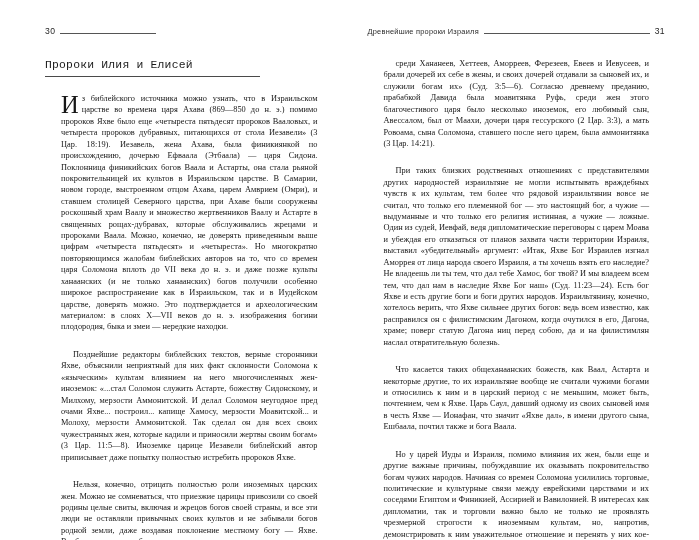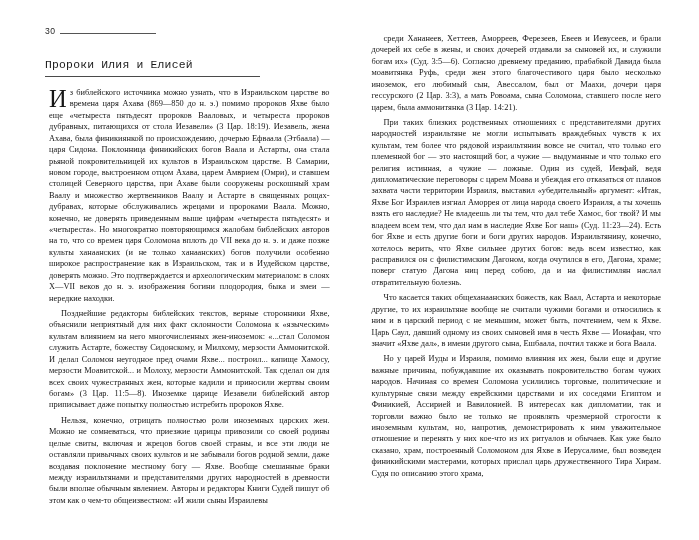--- a/index.html
+++ b/index.html
@@ -84,21 +84,21 @@
   
   .body {
     font-size: 8.35px;
     line-height: 11.42px;
     text-align: justify;
     text-justify: inter-word;
     color: #161616;
     letter-spacing: 0.02px;
   }
   .body p {
-    margin: 4px;
+    margin: 16px;
     text-indent: 12px;
   }
   .body p.dropcap-para {
     text-indent: 0;
   }
   .dropcap {
     float: left;
     font-family: "Liberation Serif", "DejaVu Serif", serif;
     font-size: 24.5px;
     line-height: 20px;
@@ -136,20 +136,25 @@
       <p class="dropcap-para"><span class="dropcap">И</span><span>з библейского источника можно узнать, что в Израильском царстве во времена царя Ахава (869—850 до н. э.) помимо пророков Яхве было еще «четыреста пятьдесят пророков Вааловых, и четыреста пророков дубравных, питающихся от стола Иезавели» (3 Цар. 18:19). Иезавель, жена Ахава, была финикиянкой по происхождению, дочерью Ефваала (Этбаала) — царя Сидона. Поклонница финикийских богов Ваала и Астарты, она стала рьяной покровительницей их культов в Израильском царстве. В Самарии, новом городе, выстроенном отцом Ахава, царем Амврием (Омри), и ставшем столицей Северного царства, при Ахаве были сооружены роскошный храм Ваалу и множество жертвенников Ваалу и Астарте в священных рощах-дубравах, которые обслуживались жрецами и пророками Ваала. Можно, конечно, не доверять приведенным выше цифрам «четыреста пятьдесят» и «четыреста». Но многократно повторяющимся жалобам библейских авторов на то, что со времен царя Соломона вплоть до VII века до н. э. и даже позже культы ханаанских (и не только ханаанских) богов получили особенно широкое распространение как в Израильском, так и в Иудейском царстве, доверять можно. Это подтверждается и археологическим материалом: в слоях X—VII веков до н. э. изображения богини плодородия, быка и змеи — нередкие находки.</span></p>
       <p>Позднейшие редакторы библейских текстов, верные сторонники Яхве, объяснили неприятный для них факт склонности Соломона к «языческим» культам влиянием на него многочисленных жен-иноземок: «...стал Соломон служить Астарте, божеству Сидонскому, и Милхому, мерзости Аммонитской. И делал Соломон неугодное пред очами Яхве... построил... капище Хамосу, мерзости Моавитской... и Молоху, мерзости Аммонитской. Так сделал он для всех своих чужестранных жен, которые кадили и приносили жертвы своим богам» (3 Цар. 11:5—8). Иноземке царице Иезавели библейский автор приписывает даже попытку полностью истребить пророков Яхве.</p>
       <p>Нельзя, конечно, отрицать полностью роли иноземных царских жен. Можно не сомневаться, что приезжие царицы привозили со своей родины целые свиты, включая и жрецов богов своей страны, и все эти люди не оставляли привычных своих культов и не забывали богов родной земли, даже воздавая поклонение местному богу — Яхве. Вообще смешанные браки между израильтянами и представителями других народностей в древности были вполне обычным явлением. Авторы и редакторы Книги Судей пишут об этом как о чем-то общеизвестном: «И жили сыны Израилевы</p>
     </div>
   </div>
 
   <div class="gutter"></div>
 
   <div class="page page-right">
 
+    <div class="runhead runhead-right">
+      <span class="rh-title">Древнейшие пророки Израиля</span>
+      <span class="rule"></span>
+      <span class="folio">31</span>
+    </div>
 
     <div class="body col-right" style="margin-top:7px;">
       <p class="cont">среди Хананеев, Хеттеев, Аморреев, Ферезеев, Евеев и Иевусеев, и брали дочерей их себе в жены, и своих дочерей отдавали за сыновей их, и служили богам их» (Суд. 3:5—6). Согласно древнему преданию, прабабкой Давида была моавитянка Руфь, среди жен этого благочестивого царя было несколько иноземок, его любимый сын, Авессалом, был от Маахи, дочери царя гессурского (2 Цар. 3:3), а мать Ровоама, сына Соломона, ставшего после него царем, была аммонитянка (3 Цар. 14:21).</p>
       <p>При таких близких родственных отношениях с представителями других народностей израильтяне не могли испытывать враждебных чувств к их культам, тем более что рядовой израильтянин вовсе не считал, что только его племенной бог — это настоящий бог, а чужие — выдуманные и что только его религия истинная, а чужие — ложные. Один из судей, Иевфай, ведя дипломатические переговоры с царем Моава и убеждая его отказаться от планов захвата части территории Израиля, выставил «убедительный» аргумент: «Итак, Яхве Бог Израилев изгнал Аморрея от лица народа своего Израиля, а ты хочешь взять его наследие? Не владеешь ли ты тем, что дал тебе Хамос, бог твой? И мы владеем всем тем, что дал нам в наследие Яхве Бог наш» (Суд. 11:23—24). Есть бог Яхве и есть другие боги и боги других народов. Израильтянину, конечно, хотелось верить, что Яхве сильнее других богов: ведь всем известно, как расправился он с филистимским Дагоном, когда очутился в его, Дагона, храме; поверг статую Дагона ниц перед собою, да и на филистимлян наслал отвратительную болезнь.</p>
       <p>Что касается таких общеханаанских божеств, как Ваал, Астарта и некоторые другие, то их израильтяне вообще не считали чужими богами и относились к ним и в царский период с не меньшим, может быть, почтением, чем к Яхве. Царь Саул, давший одному из своих сыновей имя в честь Яхве — Ионафан, что значит «Яхве дал», в имени другого сына, Ешбаала, почтил также и бога Ваала.</p>
       <p>Но у царей Иуды и Израиля, помимо влияния их жен, были еще и другие важные причины, побуждавшие их оказывать покровительство богам чужих народов. Начиная со времен Соломона усилились торговые, политические и культурные связи между еврейскими царствами и их соседями Египтом и Финикией, Ассирией и Вавилонией. В интересах как дипломатии, так и торговли важно было не только не проявлять чрезмерной строгости к иноземным культам, но, напротив, демонстрировать к ним уважительное отношение и перенять у них кое-что из их ритуалов и обычаев. Как уже было сказано, храм, построенный Соломоном для Яхве в Иерусалиме, был возведен финикийскими мастерами, которых прислал царь дружественного Тира Хирам. Судя по описанию этого храма,</p>
     </div>
   </div>
 
 </div>

